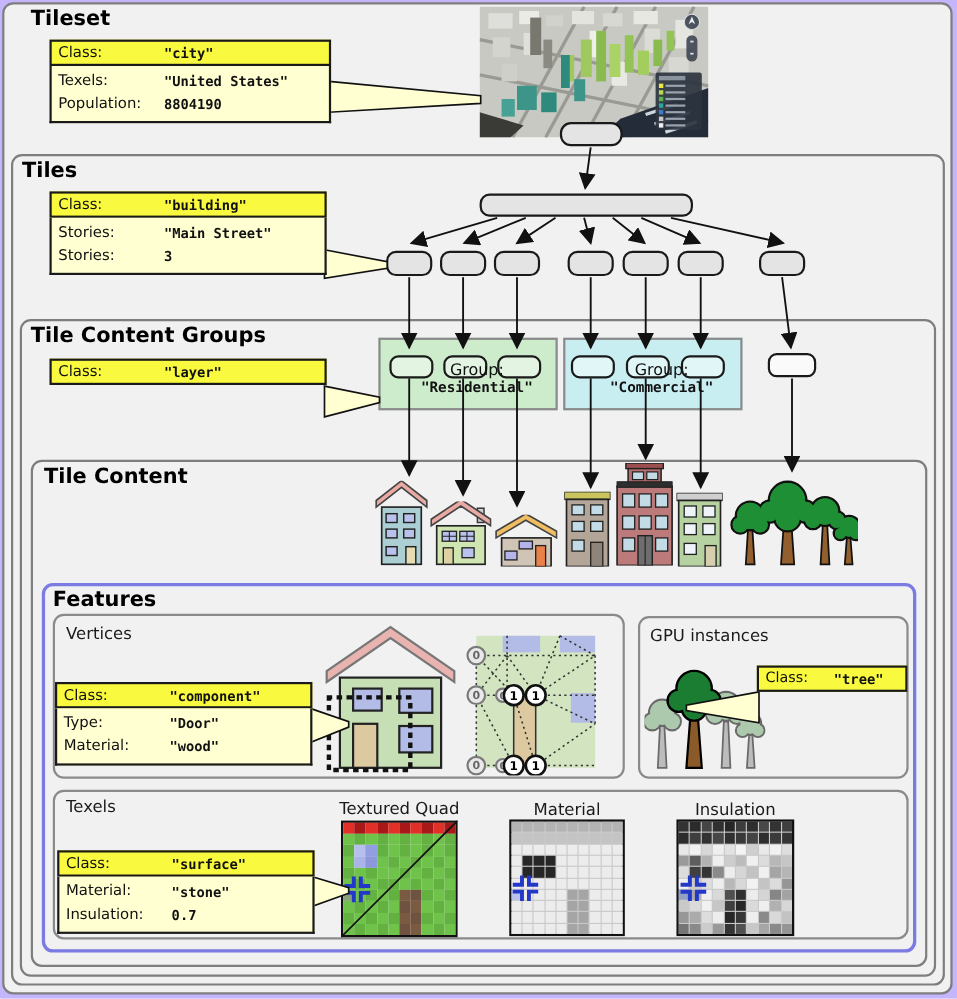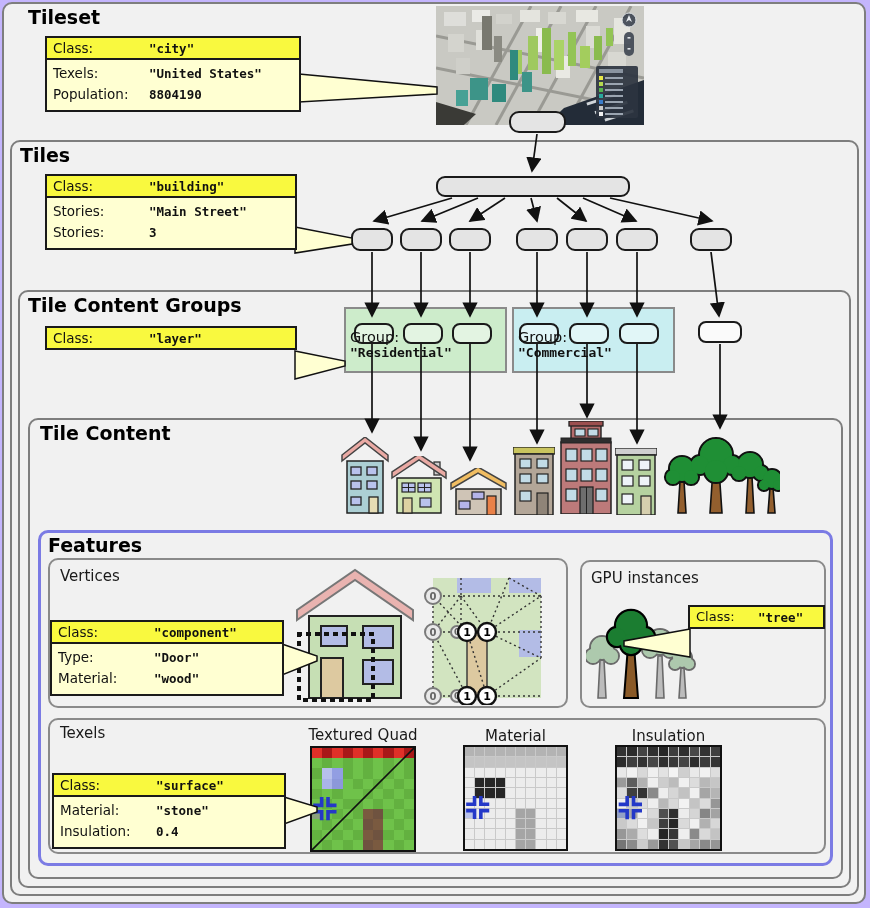--- a/index.html
+++ b/index.html
@@ -5,21 +5,21 @@
   html,body{margin:0;padding:0;background:#fff;}
   .canvas{position:relative;width:870px;height:908px;background:#c4b5fd;font-family:"DejaVu Sans",sans-serif;overflow:hidden;}
   .secbox{position:absolute;background:#f1f1f1;border:2px solid #7e7e7e;border-radius:10px;box-sizing:border-box;}
   .featbox{border:3px solid #7b7be4;}
   .subbox{position:absolute;background:#f1f1f1;border:2px solid #8a8a8a;border-radius:10px;box-sizing:border-box;}
   .sec-title{position:absolute;font-weight:bold;font-size:19px;color:#000;z-index:2;white-space:nowrap;}
   .sub-title{position:absolute;font-size:15px;color:#1a1a1a;z-index:2;white-space:nowrap;}
   .node{position:absolute;background:#e4e4e4;border:2px solid #1a1a1a;border-radius:9px;box-sizing:border-box;z-index:2;}
   .gnode{position:absolute;width:40px;height:21px;background:rgba(255,255,255,0.45);border:2px solid #1a1a1a;border-radius:8px;box-sizing:border-box;}
   .groupbox{position:absolute;border:2px solid #8a8a8a;box-sizing:border-box;z-index:2;}
-  .gtext{position:absolute;left:4px;right:0;top:20px;line-height:16px;}
+  .gtext{position:absolute;left:16px;right:0;top:20px;text-align:center;line-height:16px;}
   .gl{font-size:14.5px;color:#111;}
   .gv{font-family:"DejaVu Sans Mono",monospace;font-weight:bold;font-size:13px;color:#111;}
   .callout{position:absolute;z-index:4;font-size:13.5px;color:#111;}
   .co-hd{background:#f9f93f;border:2px solid #1a1a1a;padding:2px 6px;display:flex;}
   .co-bd{background:#ffffd2;border:2px solid #1a1a1a;border-top:none;padding:3px 6px 5px 6px;}
   .frow{display:flex;line-height:20px;}
   .lbl{width:96px;flex:none;}
   .val{font-family:"DejaVu Sans Mono",monospace;font-weight:bold;font-size:12.5px;padding-top:1px;white-space:pre;}
   .c-narrow .lbl{width:62px;}
   .c-narrow{font-size:13px;}
@@ -837,18 +837,18 @@
       <span class="lbl">Class:</span>
       <span class="val">"surface"</span>
     </div>
     <div class="co-bd">
       <div class="frow">
           <span class="lbl">Material:</span>
           <span class="val">"stone"</span>
         </div>
       <div class="frow">
           <span class="lbl">Insulation:</span>
-          <span class="val">0.4</span>
+          <span class="val">0.7</span>
         </div>
     </div>
   </div>
 
 </div>
 
 </body></html>

